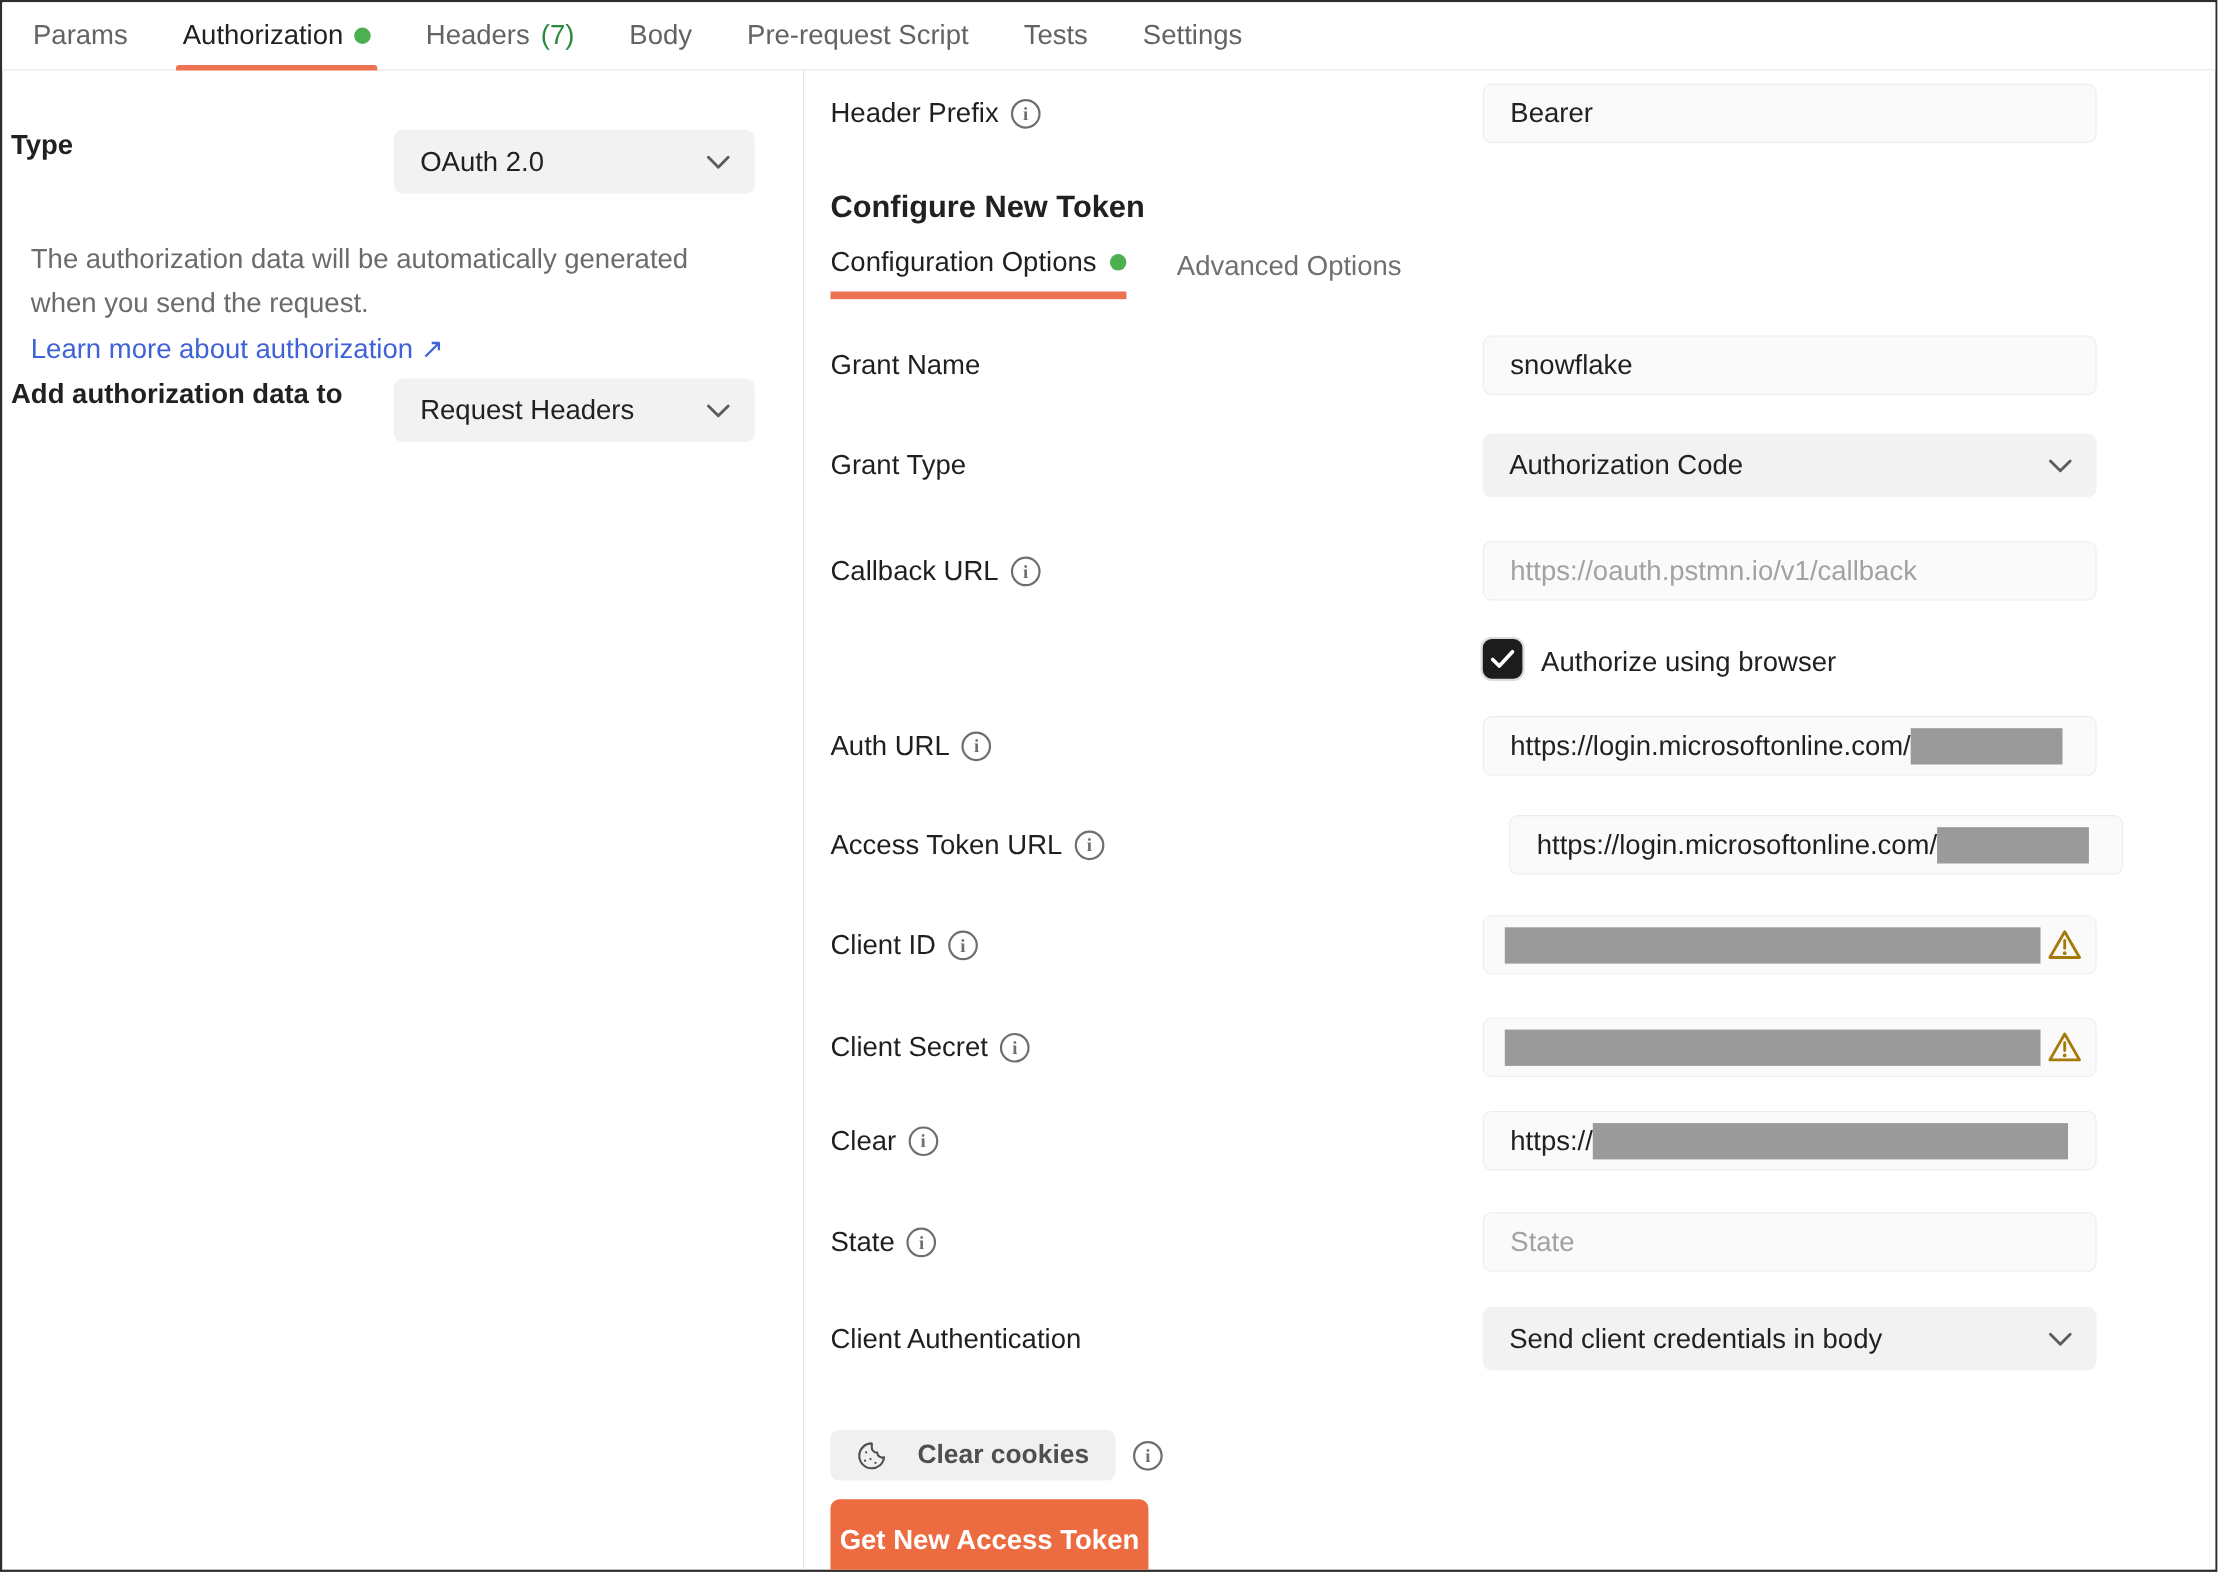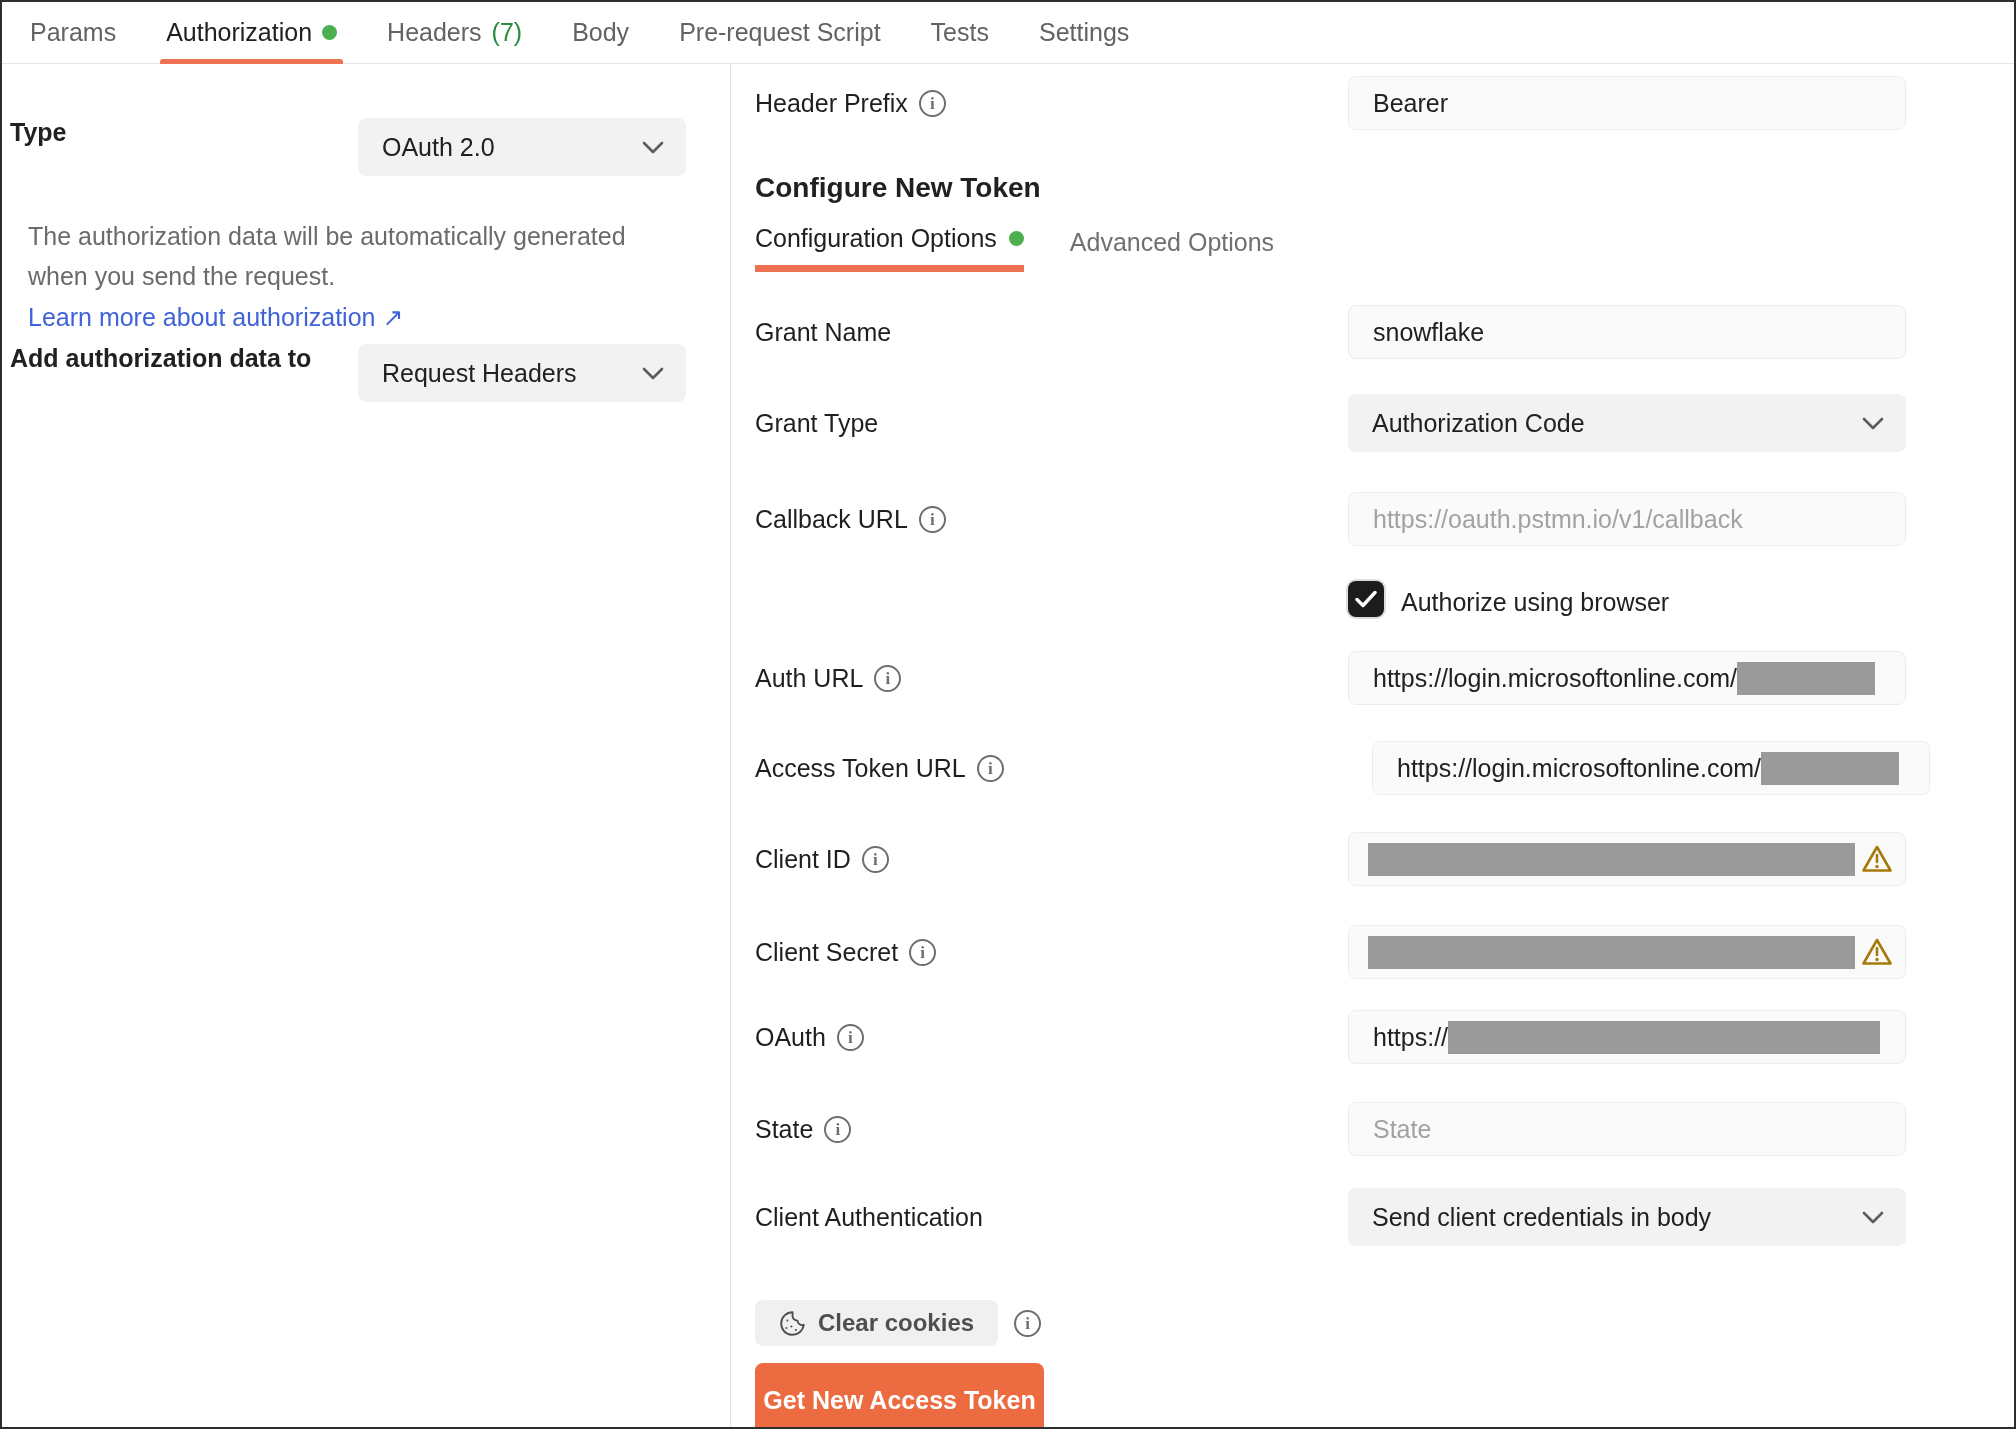--- a/index.html
+++ b/index.html
@@ -123,21 +123,21 @@
     width: 36px; height: 36px; flex: none;
     background: #1c1c1c; border-radius: 8px;
     box-shadow: 0 0 0 2px #dcdcdc;
     display: flex; align-items: center; justify-content: center;
     cursor: pointer;
   }
   .checkbox-label { margin-left: 17px; font-size: 25px; color: #212121; }
 
   .cookies-row { display: flex; align-items: center; padding-left: 24px; }
   .btn-secondary {
-    display: flex; align-items: center; gap: 12px;
+    display: flex; align-items: center; gap: 28px;
     height: 46px; padding: 0 24px;
     background: #f0f0f0; border: none; border-radius: 8px;
     font-family: "Liberation Sans", sans-serif;
     font-size: 24px; font-weight: 600; color: #4f4f4f;
     cursor: pointer;
   }
   .cookies-row .info-icon { margin-left: 16px; }
   .btn-primary {
     display: block; margin-left: 24px;
     width: 289px; height: 74px;
@@ -340,21 +340,21 @@
           <svg class="warn-icon" width="32" height="30" viewBox="0 0 32 30">
               <path d="M16 3 L29.5 26.5 H2.5 Z" fill="none" stroke="#a6790b" stroke-width="2.6" stroke-linejoin="round"></path>
               <line x1="16" y1="11" x2="16" y2="18" stroke="#a6790b" stroke-width="2.6" stroke-linecap="round"></line>
               <circle cx="16" cy="22.5" r="1.7" fill="#a6790b"></circle>
             </svg>
         </div>
       </div>
 
       <div class="rrow r-scope">
         <span class="rlabel">
-          <span>OAuth</span>
+          <span>Clear</span>
           <span class="info-icon">i</span>
         </span>
         <div class="field-box">
           <span>https://</span>
           <span class="redaction" style="width:432px;"></span>
         </div>
       </div>
 
       <div class="rrow r-state">
         <span class="rlabel">

